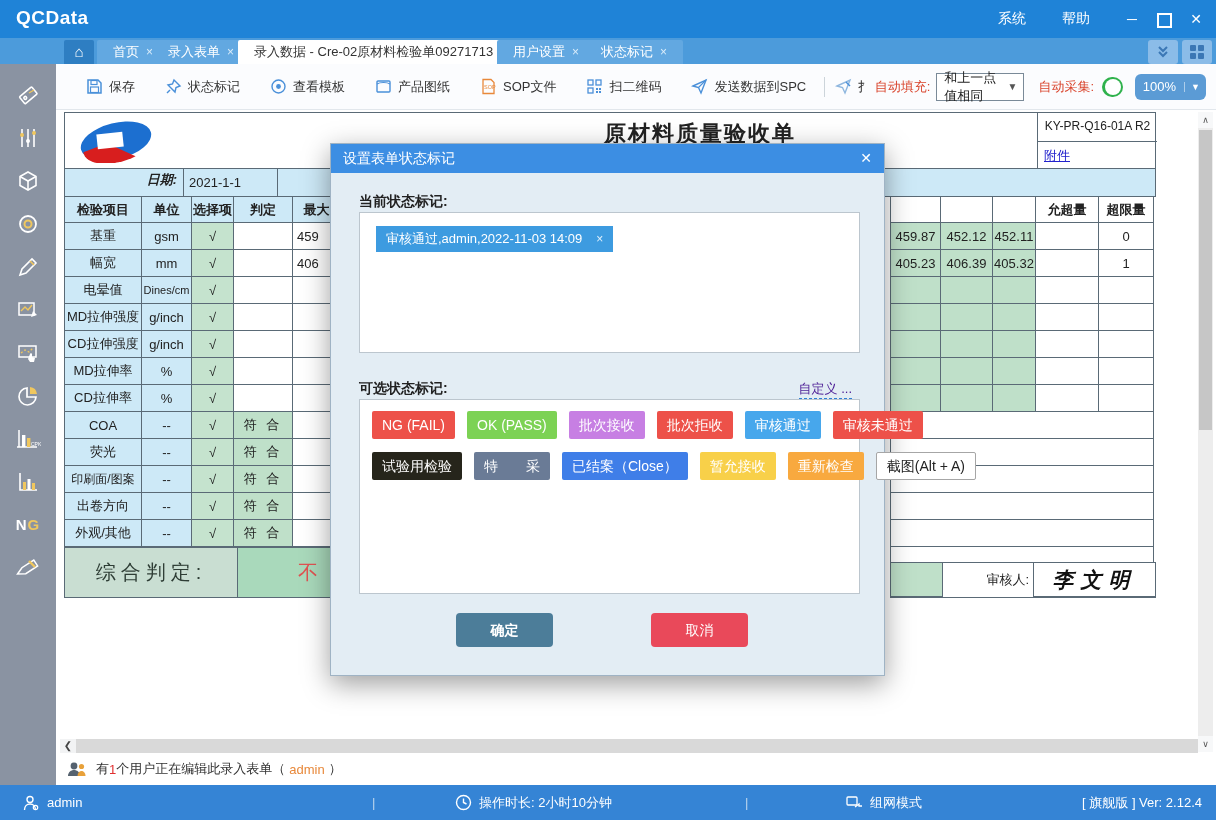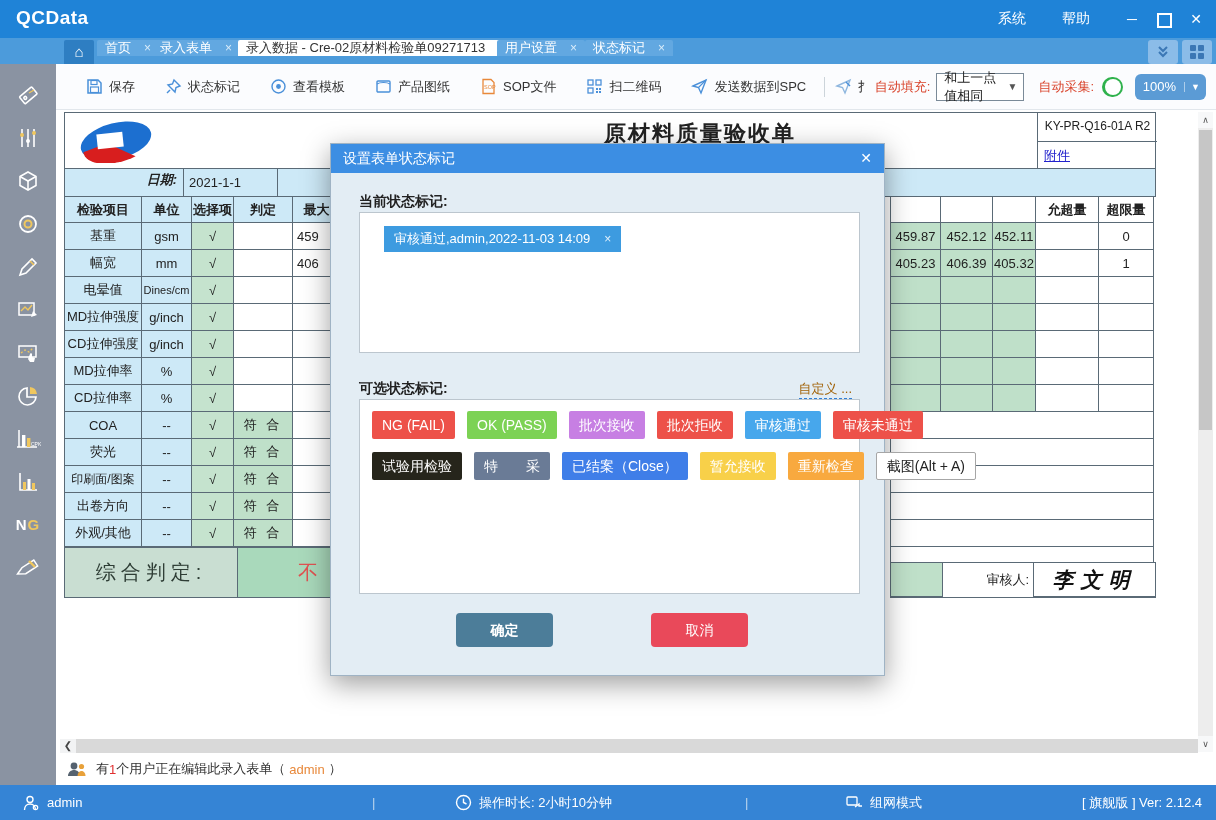--- a/index.html
+++ b/index.html
@@ -9,22 +9,22 @@
   .abs{position:absolute;box-sizing:border-box;}
   
   .titlebar{left:0;top:0;width:1216px;height:38px;background:#1F83D7;color:#fff;}
   .app-title{left:16px;top:7px;font-size:19px;font-weight:bold;letter-spacing:.5px;}
   .menu-item{top:10px;font-size:14px;color:#fff;cursor:default;}
   .winbtn{top:8px;width:28px;height:22px;color:#fff;font-size:14px;text-align:center;line-height:22px;}
   .maxglyph{display:inline-block;width:11px;height:11px;border:2px solid #fff;margin-top:5px;}
   
   .tabbar{left:0;top:38px;width:1216px;height:26px;background:#4C9BDB;}
   .hometab{left:64px;top:2px;width:30px;height:24px;background:#2E7EC2;color:#fff;text-align:center;font-size:15px;line-height:23px;border-radius:2px 2px 0 0;}
-  .tab{top:2px;height:16px;background:#62A8E1;color:#fff;font-size:13px;line-height:24px;
-       padding:0 8px;border-radius:2px 2px 0 0;white-space:nowrap;display:flex;gap:13px;align-items:center;}
+  .tab{top:2px;height:24px;background:#62A8E1;color:#fff;font-size:13px;line-height:24px;
+       padding:0 16px;border-radius:2px 2px 0 0;white-space:nowrap;display:flex;gap:7px;align-items:center;}
   .tab .x{color:#d9ecfa;font-size:12px;}
   .tab.active{background:#fff;color:#333;}
   .tab.active .x{color:#4a90d9;}
   .tabbar-btn{top:2px;width:30px;height:24px;background:#8BBCE8;border-radius:3px;display:flex;align-items:center;justify-content:center;}
   .gridglyph{display:grid;grid-template-columns:6px 6px;grid-gap:2px;}
   .gridglyph span{width:6px;height:6px;background:#3b77b5;border-radius:1px;}
   
   .sidebar{left:0;top:64px;width:56px;height:721px;background:#8A93A2;display:flex;flex-direction:column;align-items:center;padding-top:9px;gap:0;}
   .side-item{width:56px;height:43px;display:flex;align-items:center;justify-content:center;}
   .ng{font-size:15px;font-weight:bold;letter-spacing:1px;}
@@ -85,23 +85,23 @@
   .sbsep{color:#bcd6ee;}
   .version{right:14px;}
   
   .modal{left:330px;top:143px;width:555px;height:533px;background:#E3EDF4;border:1px solid #9FB3C4;
          box-shadow:0 8px 26px rgba(0,0,0,.38);z-index:50;}
   .modal-title{height:29px;background:#3C8EE3;color:#fff;font-size:14px;line-height:29px;padding-left:12px;position:relative;}
   .modal-close{position:absolute;right:12px;top:0;font-size:14px;line-height:29px;color:#fff;}
   .mlabel{font-size:14px;font-weight:bold;color:#222;}
   .mbox{background:#fff;border:1px solid #BCC6CE;position:absolute;left:28px;width:499px;}
   .tagchip{display:inline-flex;align-items:center;gap:14px;background:#3D9BE0;color:#fff;font-size:13px;height:26px;
-           padding:0 10px;margin:13px 0 0 24px;}
+           padding:0 10px;margin:13px 0 0 16px;}
   .tagchip .tx{font-size:12px;color:#dff0fc;}
-  .customlink{position:absolute;right:32px;font-size:13px;color:#a16207;border-bottom:1px dashed #2F7FD6;}
+  .customlink{position:absolute;right:32px;font-size:13px;color:#4c1d95;border-bottom:1px dashed #2F7FD6;}
   .btnrow{display:flex;gap:12px;padding:0 0 1px 12px;}
   .statbtn{height:28px;line-height:28px;padding:0 10px;color:#fff;font-size:14px;border-radius:2px;white-space:nowrap;}
   .statbtn.shot{background:#fff;border:1px solid #A6A6A6;color:#222;height:26px;line-height:26px;}
   .mfootbtn{position:absolute;width:97px;height:34px;border-radius:4px;color:#fff;font-size:14px;text-align:center;line-height:34px;}
   .okbtn{left:125px;background:#4C7D99;}
   .cancelbtn{left:320px;background:#E9495A;}
   svg{display:block;}
 </style>
 </head>
 <body>

